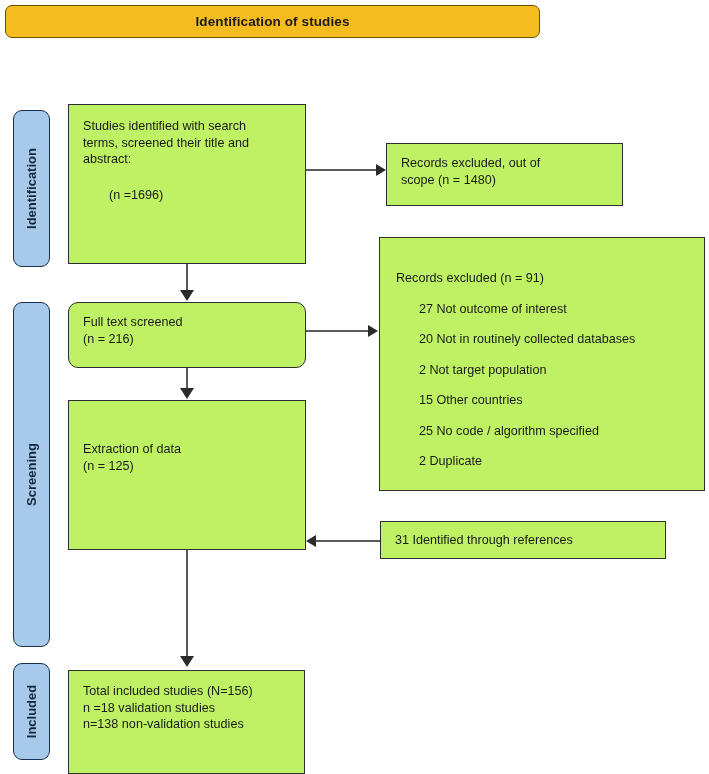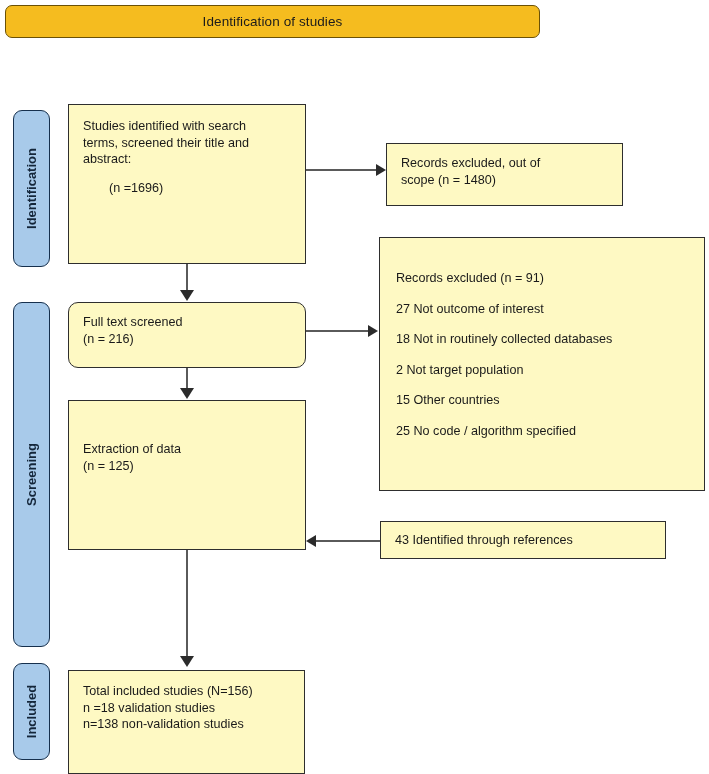--- a/index.html
+++ b/index.html
@@ -33,21 +33,21 @@
     background: #F5BC1F;
     border: 1.5px solid #6b5106;
     border-radius: 7px;
     display: flex;
     align-items: center;
     justify-content: center;
     box-sizing: border-box;
   }
   .banner-label {
     font-size: 13.5px;
-    font-weight: normal;
+    font-weight: bold;
     color: #1b1b1b;
     letter-spacing: 0.1px;
   }
 
   
   .stage {
     position: absolute;
     left: 13px;
     width: 37px;
     background: #A8CAEA;
@@ -65,45 +65,45 @@
     white-space: nowrap;
     transform: rotate(-90deg);
   }
   #stage-identification { top: 110px; height: 157px; }
   #stage-screening      { top: 302px; height: 345px; }
   #stage-included       { top: 663px; height: 97px;  }
 
   
   .box {
     position: absolute;
-    background: #fef9c3;
+    background: #bef264;
     border: 1.6px solid #2e2e2e;
     box-sizing: border-box;
     padding: 13px 14px 10px 14px;
   }
   .box p {
     margin: 0;
     font-size: 12.6px;
     line-height: 16.5px;
     color: #1a1a1a;
   }
-  .box p.gap   { margin-top: 12px; }
+  .box p.gap   { margin-top: 19px; }
   .box p.gap-s { }
   .box p.indent { padding-left: 26px; }
 
   #box-identified  { left: 68px;  top: 104px; width: 238px; height: 160px; }
   #box-out-scope   { left: 386px; top: 143px; width: 237px; height: 63px;  padding-top: 11px; }
   #box-excluded    { left: 379px; top: 237px; width: 326px; height: 254px; padding: 32px 16px; }
   #box-fulltext    { left: 68px;  top: 302px; width: 238px; height: 66px;  padding-top: 11px; border-radius: 10px; }
   #box-extraction  { left: 68px;  top: 400px; width: 238px; height: 150px; padding-top: 40px; }
   #box-references  { left: 380px; top: 521px; width: 286px; height: 38px;  padding-top: 10px; }
   #box-total       { left: 68px;  top: 670px; width: 237px; height: 104px; padding-top: 12px; }
 
   #box-excluded p { line-height: 17px; }
-  #box-excluded p + p { margin-top: 13.5px; }
+  #box-excluded p + p { margin-top: 13.5px; margin-left: 23px; }
 
   
   .conn {
     position: absolute;
     background: #5a5a5a;
   }
   .h-line { height: 1.6px; }
   .v-line { width: 1.6px; }
 
   .arrow-head {
@@ -156,38 +156,39 @@
   </div>
 
   <div class="box" id="box-out-scope">
     <p>Records excluded, out of</p>
     <p>scope (n = 1480)</p>
   </div>
 
   <div class="box" id="box-excluded">
     <p>Records excluded (n = 91)</p>
     <p>27 Not outcome of interest</p>
-    <p>18 Not in routinely collected databases</p>
+    <p>20 Not in routinely collected databases</p>
     <p>2 Not target population</p>
     <p>15 Other countries</p>
     <p>25 No code / algorithm specified</p>
+    <p>2 Duplicate</p>
   </div>
 
   <div class="box" id="box-fulltext">
     <p>Full text screened</p>
     <p class="gap-s">(n = 216)</p>
   </div>
 
   <div class="box" id="box-extraction">
     <p>Extraction of data</p>
     <p class="gap-s">(n = 125)</p>
   </div>
 
   <div class="box" id="box-references">
-    <p>43 Identified through references</p>
+    <p>31 Identified through references</p>
   </div>
 
   <div class="box" id="box-total">
     <p>Total included studies (N=156)</p>
     <p class="gap-s">n =18 validation studies</p>
     <p class="gap-s">n=138 non-validation studies</p>
   </div>
 
   <div class="conn h-line" style="left:306px; top:169px; width:72px;"></div>
   <div class="arrow-head arrow-right" style="left:376px; top:164px;"></div>

